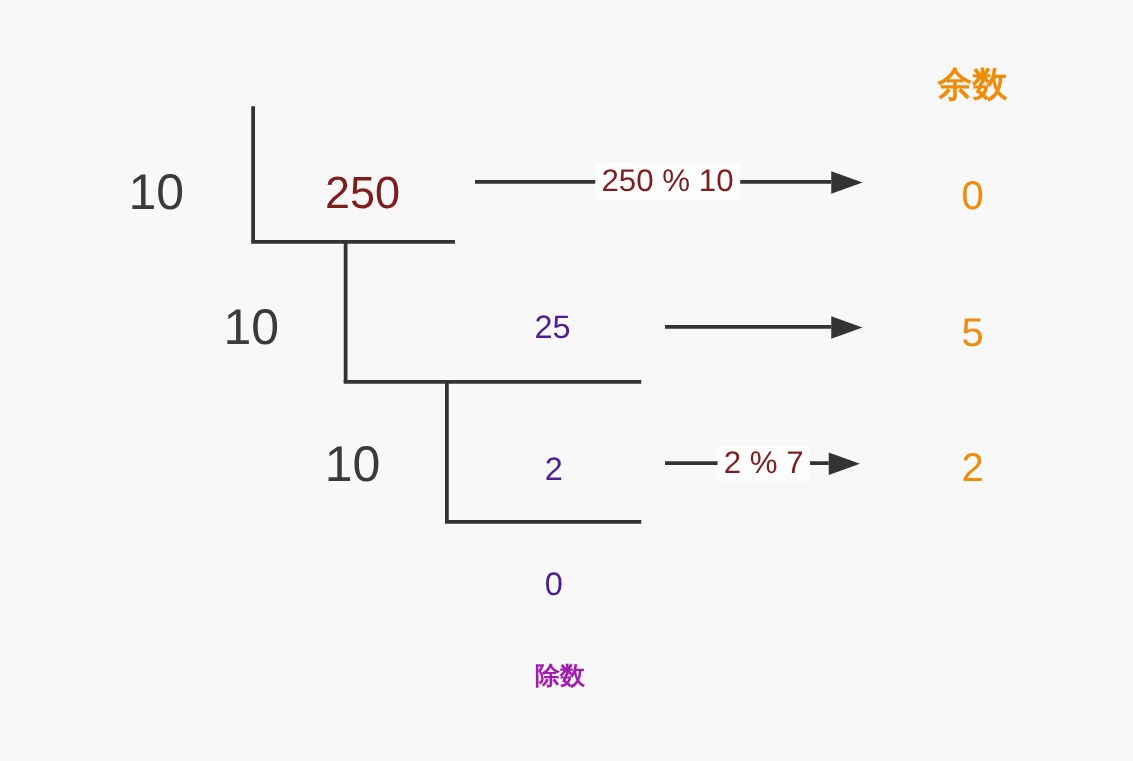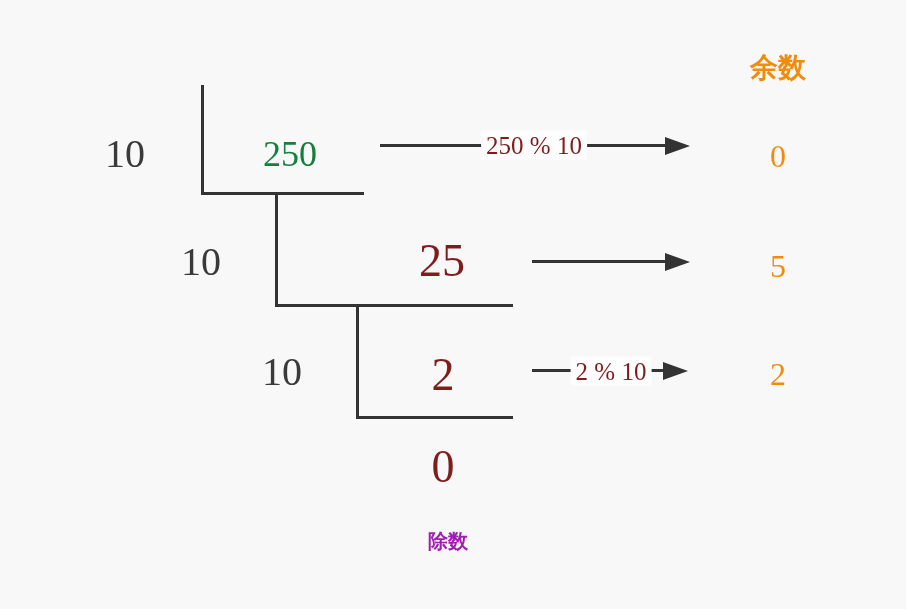--- a/index.html
+++ b/index.html
@@ -7,43 +7,42 @@
     padding: 0;
     background: #f8f8f8;
     font-family: "Liberation Sans", "DejaVu Sans", sans-serif;
   }
   .canvas {
     position: relative;
     width: 906px;
     height: 609px;
     background: #f8f8f8;
     overflow: hidden;
-    font-family: Liberation Serif, serif;
   }
   .line {
     position: absolute;
     background: #333333;
   }
   .txt {
     position: absolute;
     transform: translate(-50%, -50%);
     white-space: nowrap;
     line-height: 1;
   }
   .divisor-num {
     font-size: 40px;
     color: #3a3a3a;
   }
   .dividend-num {
     font-size: 36px;
-    color: #15803d;
+    color: #7f1d1d;
   }
   .quotient-num {
-    font-size: 46px;
-    color: #7f1d1d;
+    font-size: 26px;
+    color: #4c1d95;
   }
   .remainder-num {
     font-size: 32px;
     color: #f08c0a;
   }
   .header-label {
     font-size: 28px;
     font-weight: bold;
     color: #f08c0a;
   }
@@ -108,20 +107,20 @@
   <div class="txt remainder-num" style="left:778px; top:266px;">5</div>
 
   <div class="line" style="left:356px; top:304px; width:3px; height:114px;"></div>
   <div class="line" style="left:356px; top:416px; width:157px; height:3px;"></div>
   <div class="txt divisor-num" style="left:282px; top:372px;">10</div>
   <div class="txt quotient-num" style="left:443px; top:375px;">2</div>
 
   <div class="arrow-shaft" style="left:532px; top:369px; width:131px;">
     <span class="arrowhead"></span>
   </div>
-  <div class="op-label" style="left:611px; top:371px;">2 % 10</div>
+  <div class="op-label" style="left:611px; top:371px;">2 % 7</div>
   <div class="txt remainder-num" style="left:778px; top:374px;">2</div>
 
   <div class="txt quotient-num" style="left:443px; top:467px;">0</div>
 
   <div class="txt footer-label" style="left:448px; top:541px;">除数</div>
 
 </div>
 
 </body></html>

